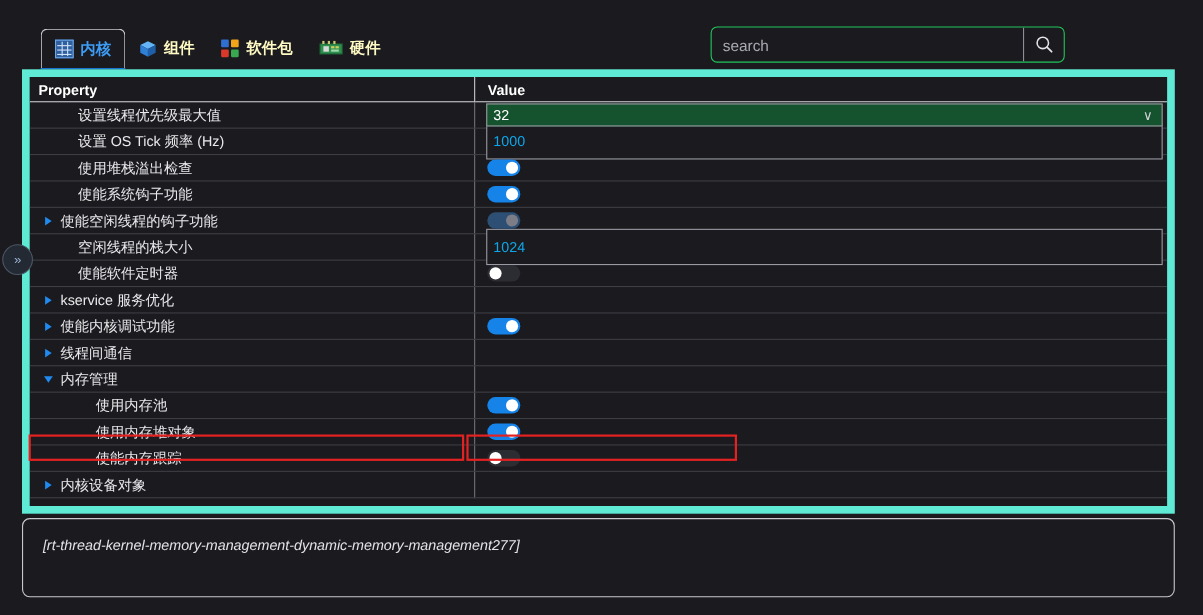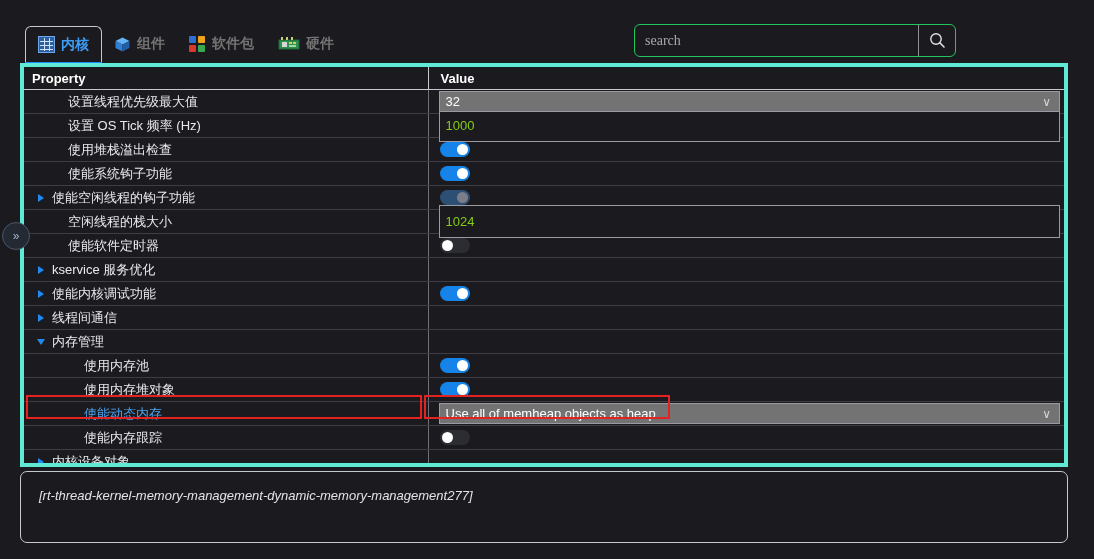--- a/index.html
+++ b/index.html
@@ -19,41 +19,40 @@
   #app {
     position: relative;
     width: 1094px;
     height: 559px;
     background: #1b1b1f;
   }
 
   
   .tabbar {
     position: absolute;
-    left: 0; top: 0;
+    left: 12px; top: 0;
     width: 976px;
     height: 62px;
-    font-family: Liberation Serif, serif;
   }
   .tabs {
     position: absolute;
     left: 25px; top: 21px;
     display: flex;
     align-items: flex-end;
     gap: 0px;
     height: 41px;
   }
   .tab {
     display: flex;
     align-items: center;
     gap: 6px;
     height: 36px;
     padding: 0 12px;
     font-size: 14px;
-    color: #737373;
+    color: #fef9c3;
     box-sizing: border-box;
     position: relative;
     cursor: default;
   }
   .tab.active {
     color: #3d9cf5;
     border: 1px solid #c8c8cf;
     border-bottom: none;
     border-radius: 6px 6px 0 0;
     background: #1b1b1f;
@@ -131,21 +130,21 @@
     border-left: 1px solid #8e8e97;
     cursor: default;
   }
 
   
   .tablebox {
     position: absolute;
     left: 20px; top: 63px;
     width: 1048px;
     height: 404px;
-    border: 4px solid #5eead4;
+    border: 7px solid #5eead4;
     box-sizing: border-box;
     background: #1b1b1f;
     overflow: hidden;
   }
   table.grid {
     width: 100%;
     border-collapse: collapse;
     table-layout: fixed;
   }
   table.grid col.c1 { width: 404px; }
@@ -220,34 +219,34 @@
     padding-left: 6px;
     box-sizing: border-box;
   }
 
   .textbox {
     margin: 0 4px 0 4px;
     height: 33px;
     flex: 1 1 auto;
     border: 1px solid #9a9aa3;
     background: #1b1b1f;
-    color: #84cc16;
+    color: #0ea5e9;
     font-family: inherit;
     font-size: 13px;
     padding: 0 6px;
     box-sizing: border-box;
     outline: none;
   }
 
   .combo {
     margin: 0 4px 0 4px;
     height: 21px;
     flex: 1 1 auto;
     border: 1px solid #9a9aa3;
-    background: #737373;
+    background: #14532d;
     color: #ffffff;
     font-size: 13px;
     display: flex;
     align-items: center;
     justify-content: space-between;
     padding: 0 8px 0 6px;
     box-sizing: border-box;
     cursor: default;
     position: relative;
     gap: 20px;
@@ -593,36 +592,20 @@
               </div>
             </td>
             <td class="valcell">
               <div class="inner">
                 <div class="switch on">
                   <span class="knob"></span>
                 </div>
               </div>
             </td>
           </tr>
-          <tr class="row-highlight">
-            <td>
-              <div class="propcell ind2">
-                <span class="arrow none"></span>
-                <span class="ptext">使能动态内存</span>
-              </div>
-            </td>
-            <td class="valcell">
-              <div class="inner">
-                <div class="combo">
-                  <span>Use all of memheap objects as heap</span>
-                  <span class="chev">∨</span>
-                </div>
-              </div>
-            </td>
-          </tr>
           <tr>
             <td>
               <div class="propcell ind2">
                 <span class="arrow none"></span>
                 <span class="ptext">使能内存跟踪</span>
               </div>
             </td>
             <td class="valcell">
               <div class="inner">
                 <div class="switch off">

